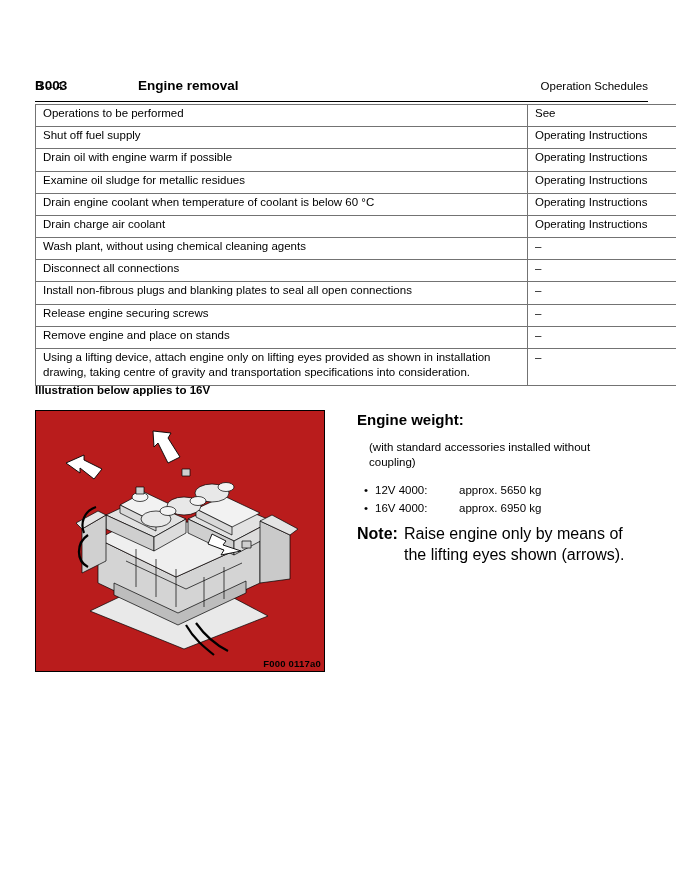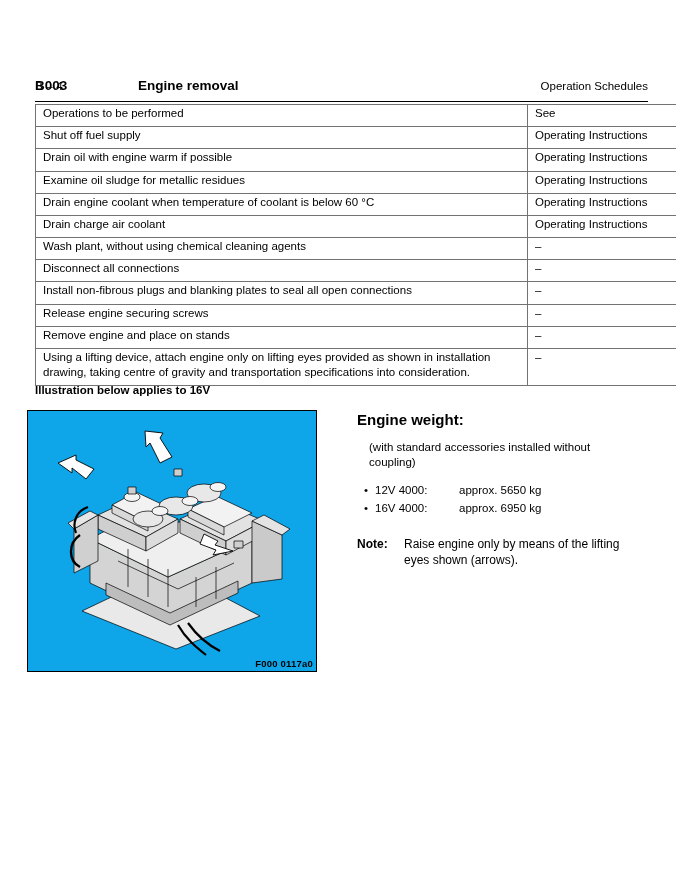--- a/index.html
+++ b/index.html
@@ -101,26 +101,26 @@
     position: absolute;
     left: 35px;
     top: 384px;
     font-size: 11.5px;
     font-weight: bold;
   }
 
   
   .figure {
     position: absolute;
-    left: 27px;
+    left: 35px;
     top: 410px;
     width: 288px;
     height: 260px;
     border: 1px solid #000000;
-    background: #0ea5e9;
+    background: #b91c1c;
     overflow: hidden;
   }
   .figure svg { display: block; }
   .fig-id {
     position: absolute;
     right: 3px;
     bottom: 2px;
     font-size: 9.5px;
     font-weight: bold;
     letter-spacing: 0.2px;
@@ -159,22 +159,22 @@
     position: absolute;
     left: -11px;
     top: 0;
     font-size: 11.5px;
   }
   .rcol li .lbl {
     display: inline-block;
     width: 84px;
   }
   .rcol .note {
-    margin-top: 18px;
-    font-size: 12px;
+    margin-top: 5px;
+    font-size: 16px;
     line-height: 1.35;
     position: relative;
     padding-left: 47px;
   }
   .rcol .note .note-lbl {
     position: absolute;
     left: 0;
     top: 0;
     font-weight: bold;
   }

